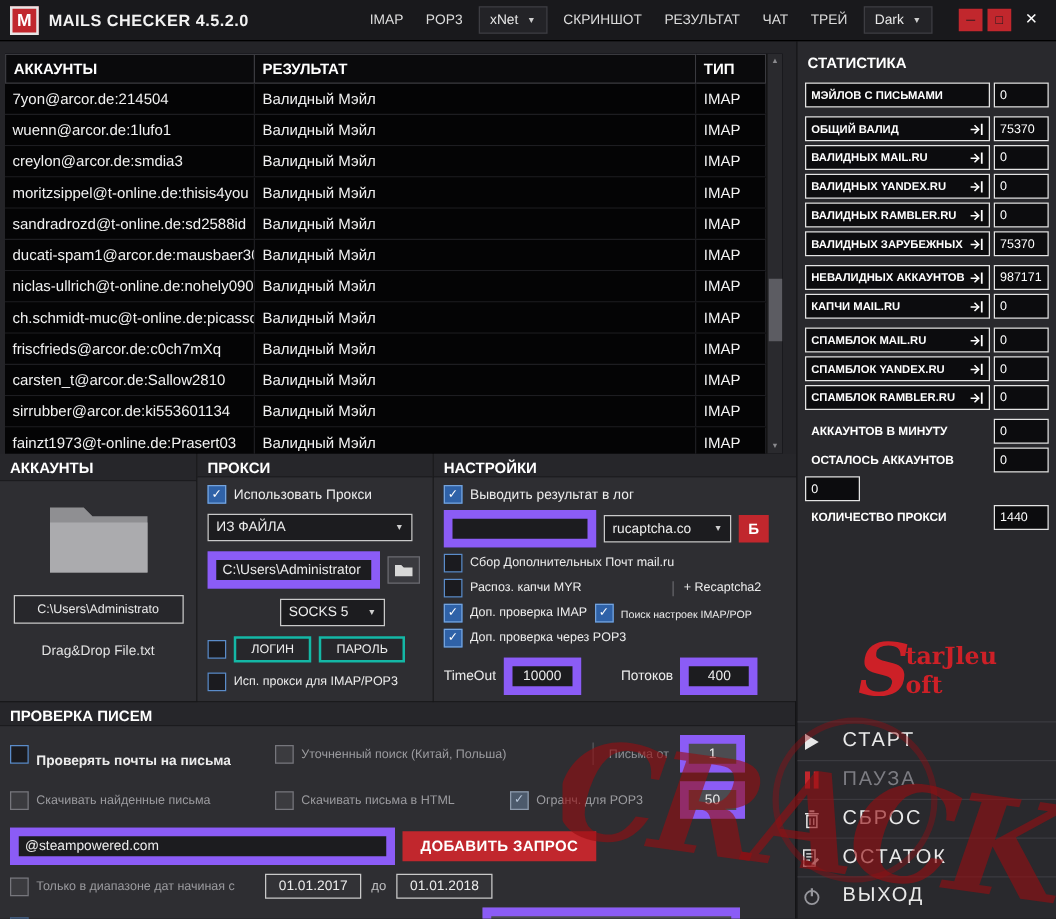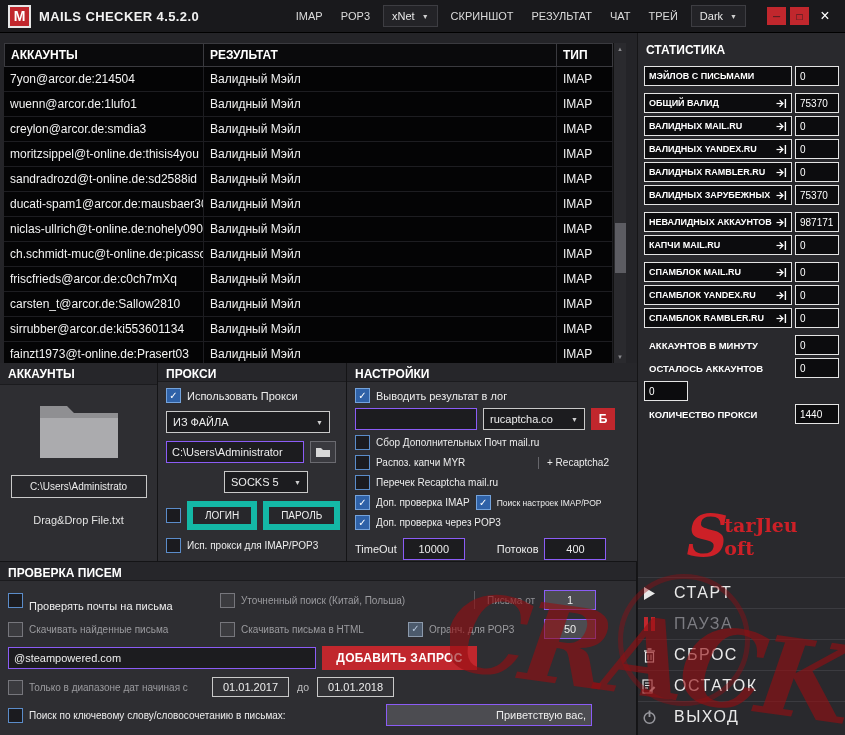--- a/index.html
+++ b/index.html
@@ -59,29 +59,29 @@
         display:flex; align-items:center; justify-content:center; cursor:pointer; }
   .cb .tick { font-size:10px; line-height:1; color:#fff; }
   .cb.checked { background:#2f62a8; border-color:#74a3dc; }
   .cb.gray { border-color:#76767c; background:#3b3b3f; }
   .cb.gray.checked { background:#4c5a6c; border-color:#8c9aac; }
   .cb.gray.checked .tick { color:#b7c6da; }
   .cblabel { font-size:11px; color:#ececec; white-space:nowrap; }
   .cblabel.sm { font-size:10px; }
   .cblabel.xs { font-size:8.5px; }
   .cblabel.gray { color:#9b9b9f; }
-  .cblabel.bold { font-weight:normal;margin-top:12px; }
-
-  .input { background:#1c1c1f; border:1px solid #8b5cf6; color:#ededed; font-size:11px; font-family:inherit;
-           padding:0 5px; height:22px; outline:none; }
+  .cblabel.bold { font-weight:bold;margin-top:12px; }
+
+  .input { background:#1c1c1f; border:7px solid #8b5cf6; color:#ededed; font-size:11px; font-family:inherit;
+           padding:8px 5px; height:22px; outline:none; }
   .num { text-align:center; }
   .num-gray { background:#4c4c51; height:20px; }
   .select { background:#1c1c1f; border:1px solid #c9c9c9; color:#ededed; font-size:11px; height:22px;
             display:flex; align-items:center; justify-content:space-between; padding:0 6px; cursor:pointer; }
-  .obtn { border:6px solid #14b8a6; background:#27272b; color:#eee; font-size:10px; padding:3px 12px;
+  .obtn { border:2px solid #14b8a6; background:#27272b; color:#eee; font-size:10px; padding:3px 12px;
           text-align:center; cursor:pointer; }
   .rbtn { background:#c1272d; color:#fff; font-weight:bold; display:flex; align-items:center; justify-content:center;
           cursor:pointer; border:none; }
   .vsep { width:1px; height:18px; background:#59595e; margin:0 8px; }
   .vsep2 { width:1px; height:12px; background:#66666b; }
 
   
   .acc-body { display:flex; flex-direction:column; align-items:center; }
   .bigfolder { margin-top:6px; cursor:pointer; }
   .path-btn { margin-top:12px; border:1px solid #c9c9c9; background:#27272b; font-size:10px; color:#ececec;
@@ -345,24 +345,20 @@
           </div>
           <div class="crow">
             <div class="cb"></div>
             <div class="cblabel sm">Распоз. капчи MYR</div>
             <div class="r2wrap">
               <div class="vsep2"></div>
               <div class="cblabel sm">+ Recaptcha2</div>
             </div>
           </div>
           <div class="crow">
-            <div class="cb"></div>
-            <div class="cblabel sm">Перечек Recaptcha mail.ru</div>
-          </div>
-          <div class="crow">
             <div class="cb checked">
                 <span class="tick">✓</span>
               </div>
             <div class="cblabel sm">Доп. проверка IMAP</div>
             <div class="cb checked">
                 <span class="tick">✓</span>
               </div>
             <div class="cblabel xs">Поиск настроек IMAP/POP</div>
           </div>
           <div class="crow">

